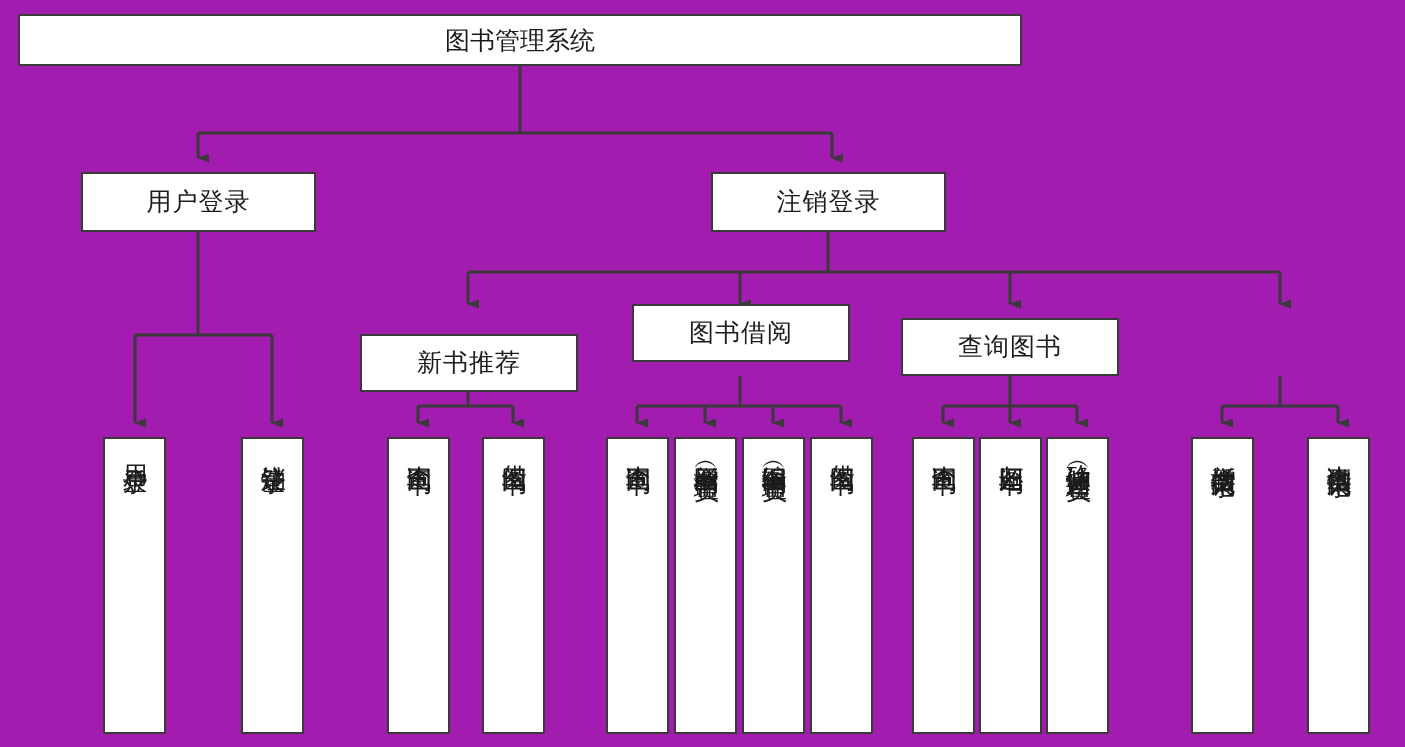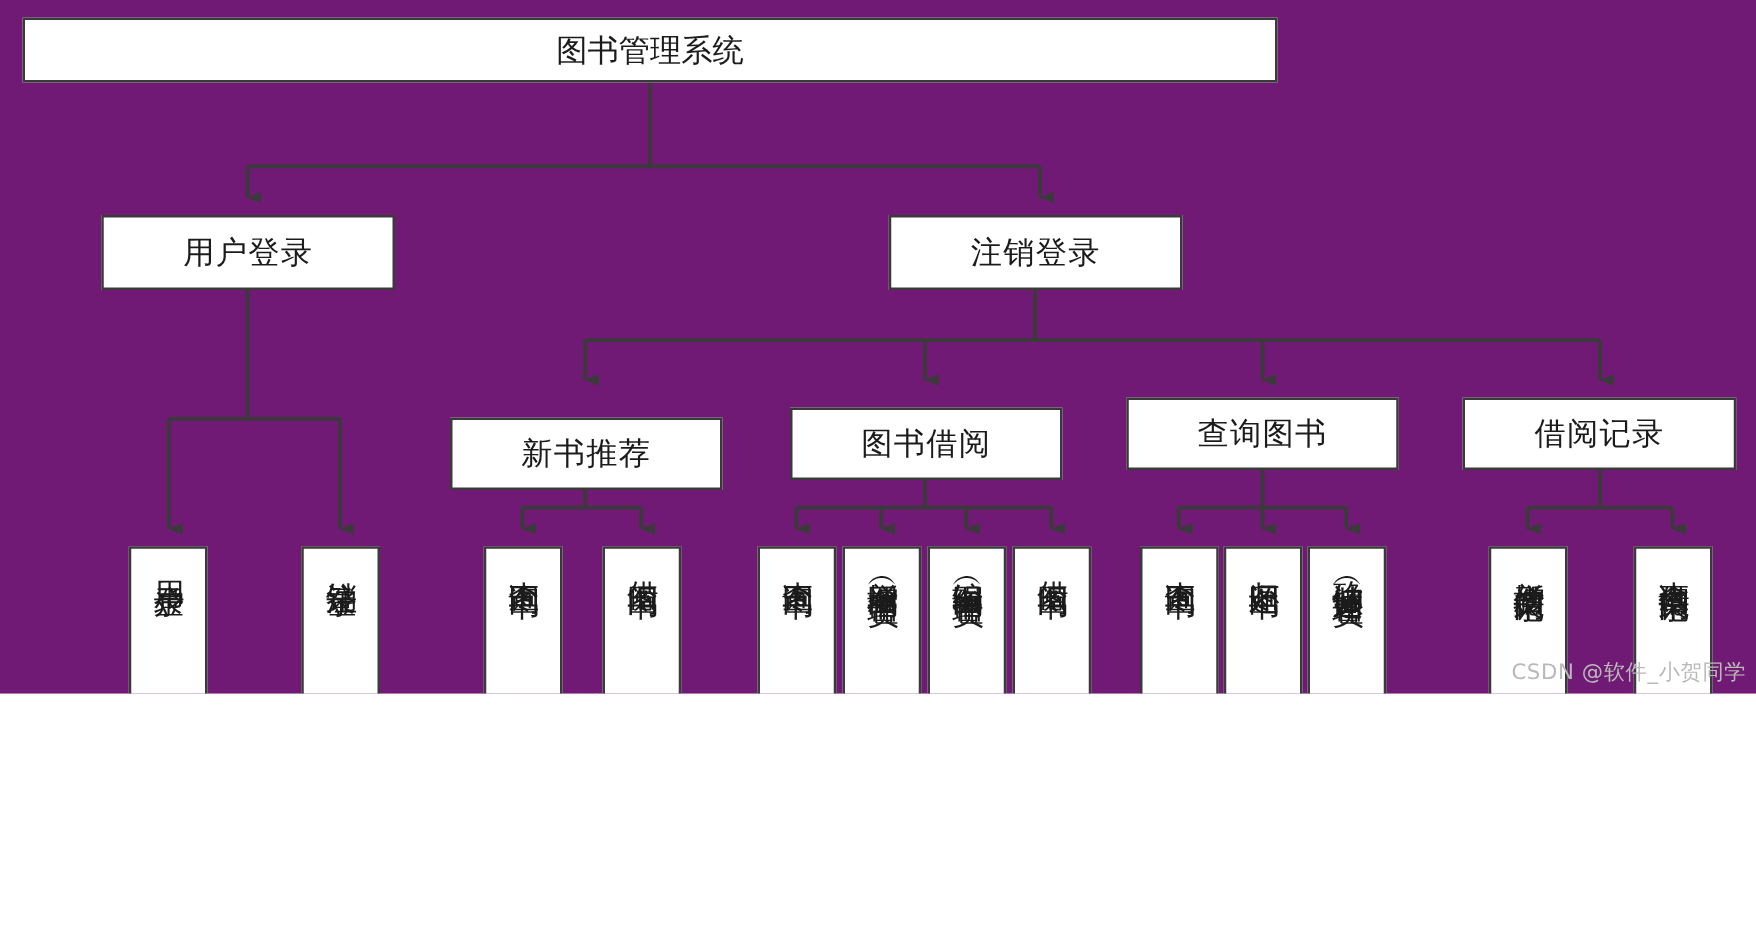--- a/index.html
+++ b/index.html
@@ -6,22 +6,22 @@
     margin: 0;
     padding: 0;
     background: #ffffff;
   }
   body {
     font-family: "DejaVu Sans", "Liberation Sans", sans-serif;
   }
   #canvas {
     position: relative;
     width: 1405px;
-    height: 555px;
-    background: #701a75;
+    height: 747px;
+    background: #a21caf;
     overflow: hidden;
   }
   svg.wires {
     position: absolute;
     left: 0;
     top: 0;
     width: 1405px;
     height: 747px;
     pointer-events: none;
   }
@@ -129,28 +129,25 @@
   <div class="node h" style="left:81px; top:172px; width:235px; height:60px;">
     <span>用户登录</span>
   </div>
   <div class="node h" style="left:711px; top:172px; width:235px; height:60px;">
     <span>注销登录</span>
   </div>
 
   <div class="node h" style="left:360px; top:334px; width:218px; height:58px;justify-content:center;">
     <span>新书推荐</span>
   </div>
-  <div class="node h" style="left:632px; top:326px; width:218px; height:58px;">
+  <div class="node h" style="left:632px; top:304px; width:218px; height:58px;">
     <span>图书借阅</span>
   </div>
   <div class="node h" style="left:901px; top:318px; width:218px; height:58px;">
     <span>查询图书</span>
-  </div>
-  <div class="node h" style="left:1170px; top:318px; width:219px; height:58px;">
-    <span>借阅记录</span>
   </div>
 
   <div class="node leaf" style="left:103px; top:437px; width:63px; height:297px;">
     <span class="vtext">用户登录</span>
   </div>
   <div class="node leaf" style="left:241px; top:437px; width:63px; height:297px;">
     <span class="vtext">注销登录</span>
   </div>
 
   <div class="node leaf" style="left:387px; top:437px; width:63px; height:297px;">
@@ -183,15 +180,14 @@
     <span class="vtext">确认归还（管理员）</span>
   </div>
 
   <div class="node leaf" style="left:1191px; top:437px; width:63px; height:297px;">
     <span class="vtext">新增借阅记录</span>
   </div>
   <div class="node leaf" style="left:1307px; top:437px; width:63px; height:297px;">
     <span class="vtext">查询借阅记录</span>
   </div>
 
-  <div class="watermark">CSDN @软件_小贺同学</div>
 
 </div>
 
 </body></html>

